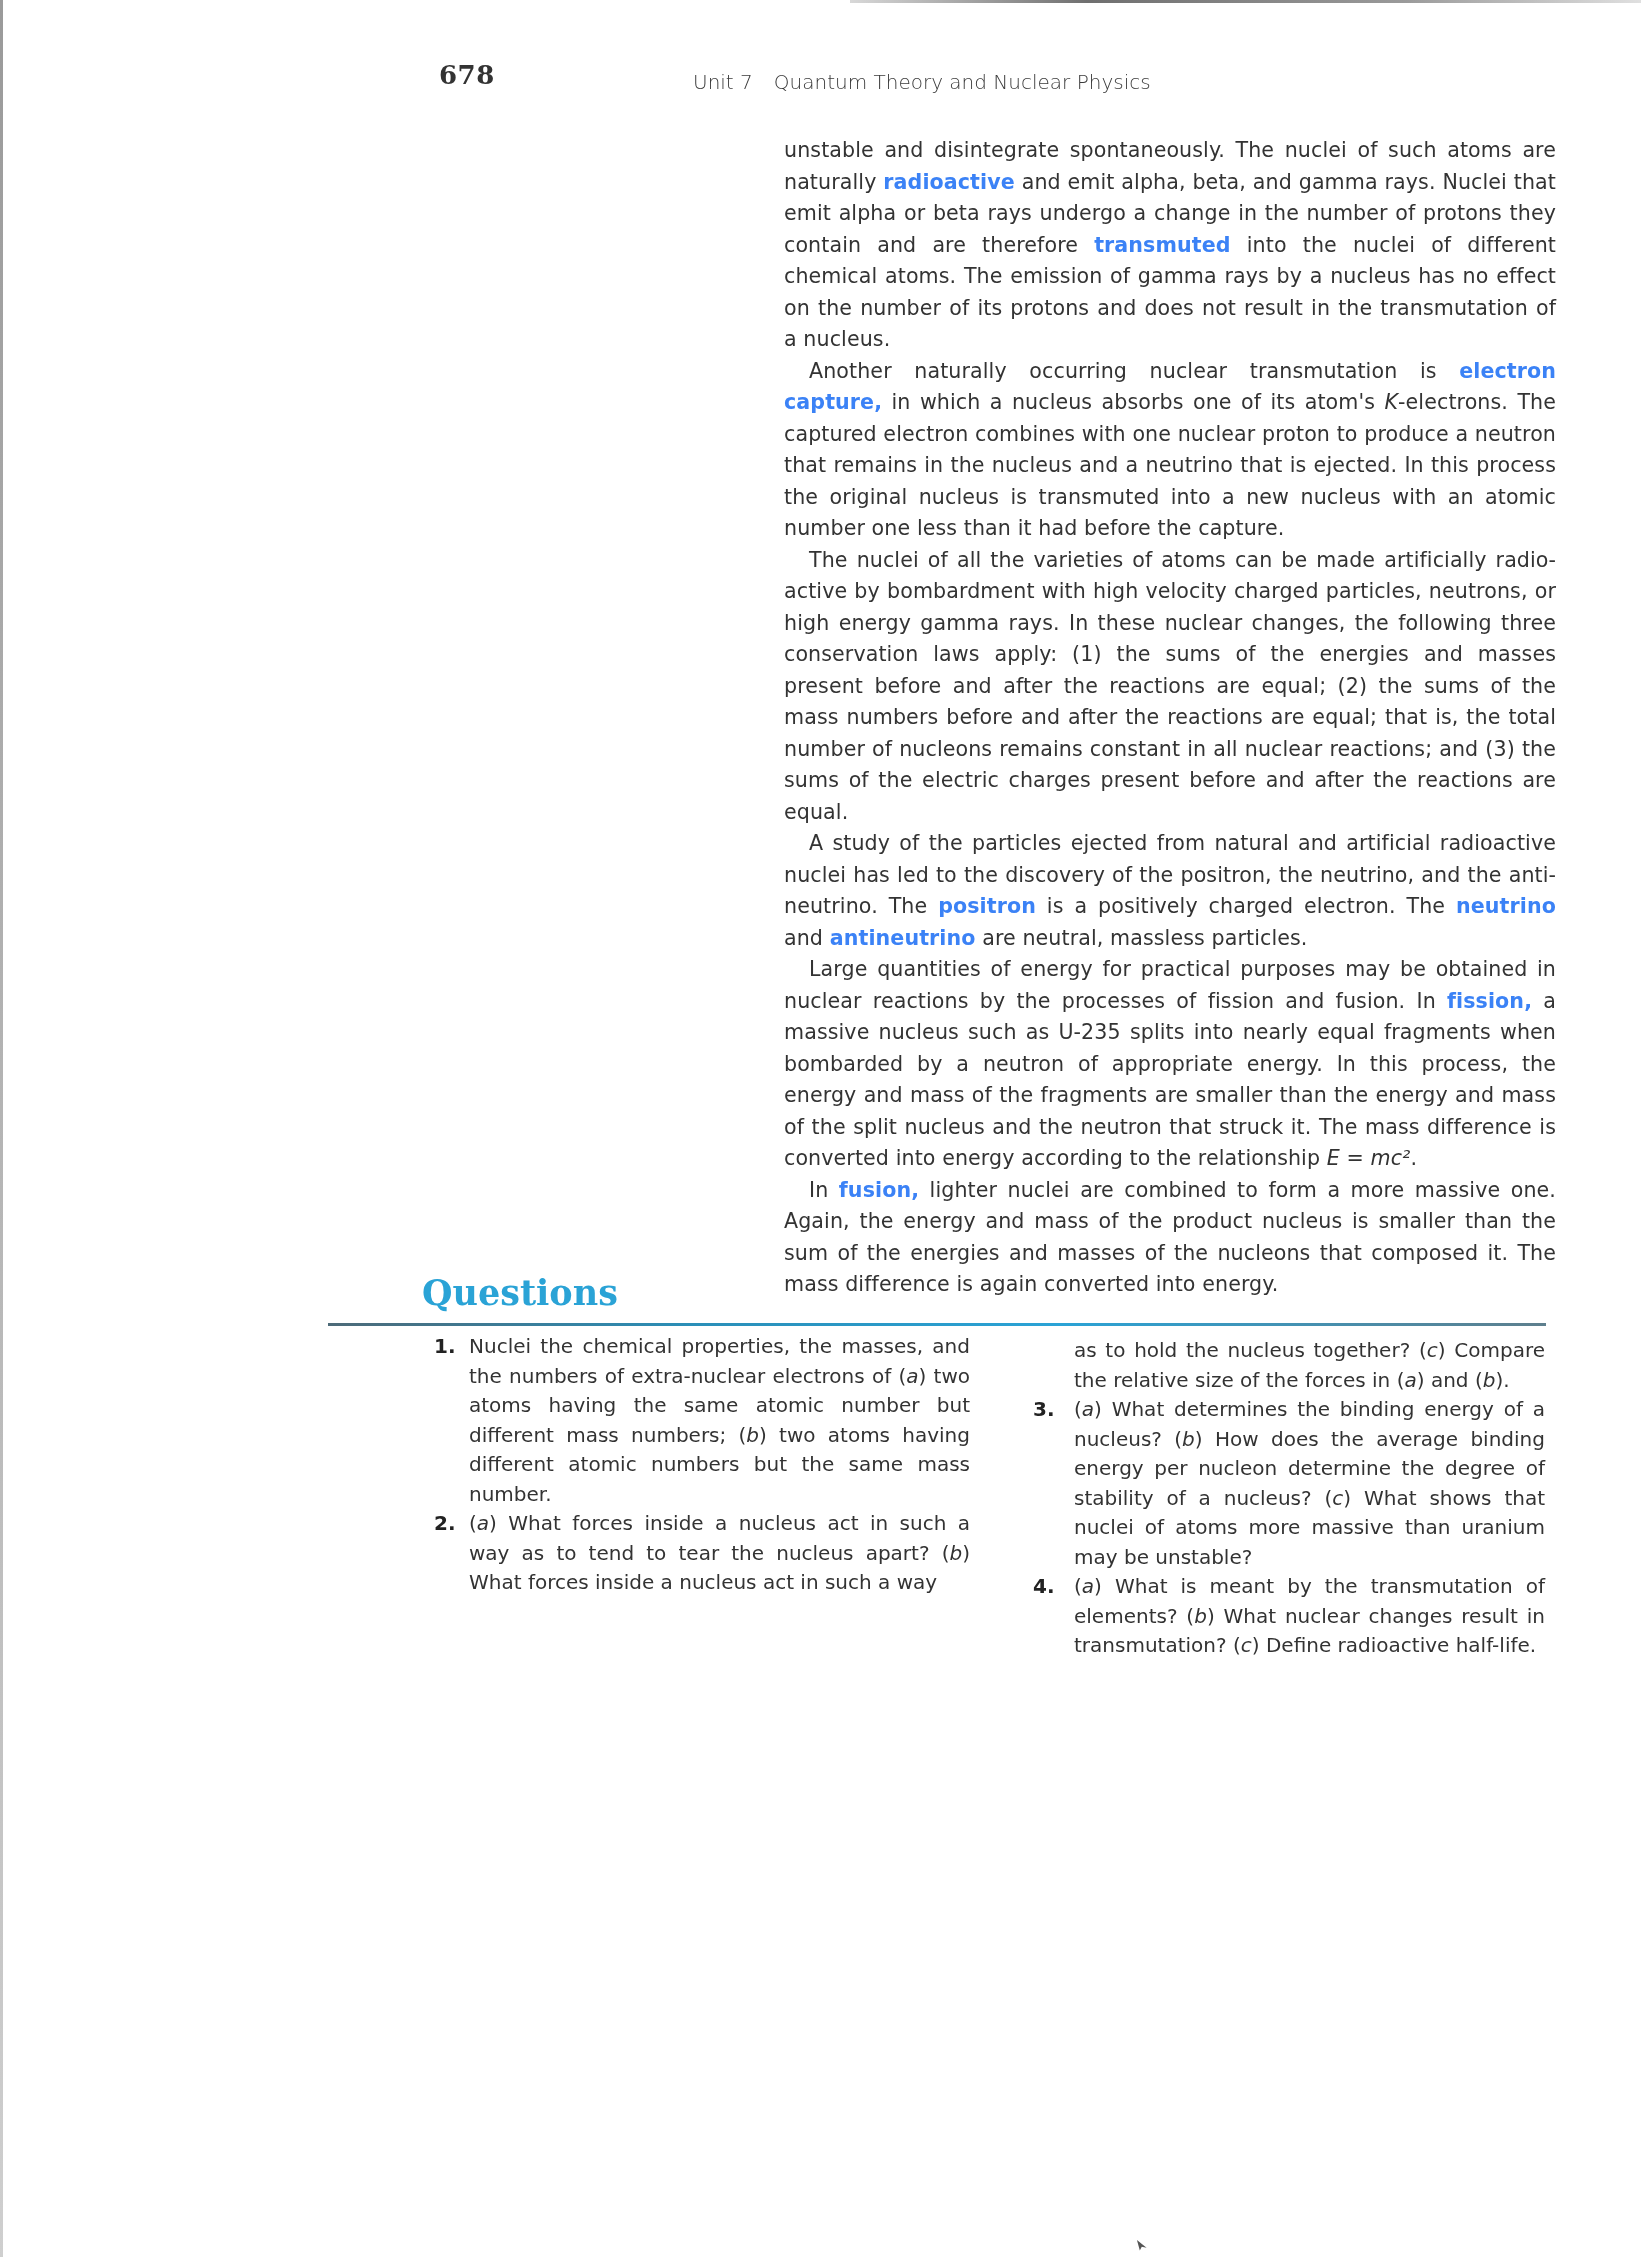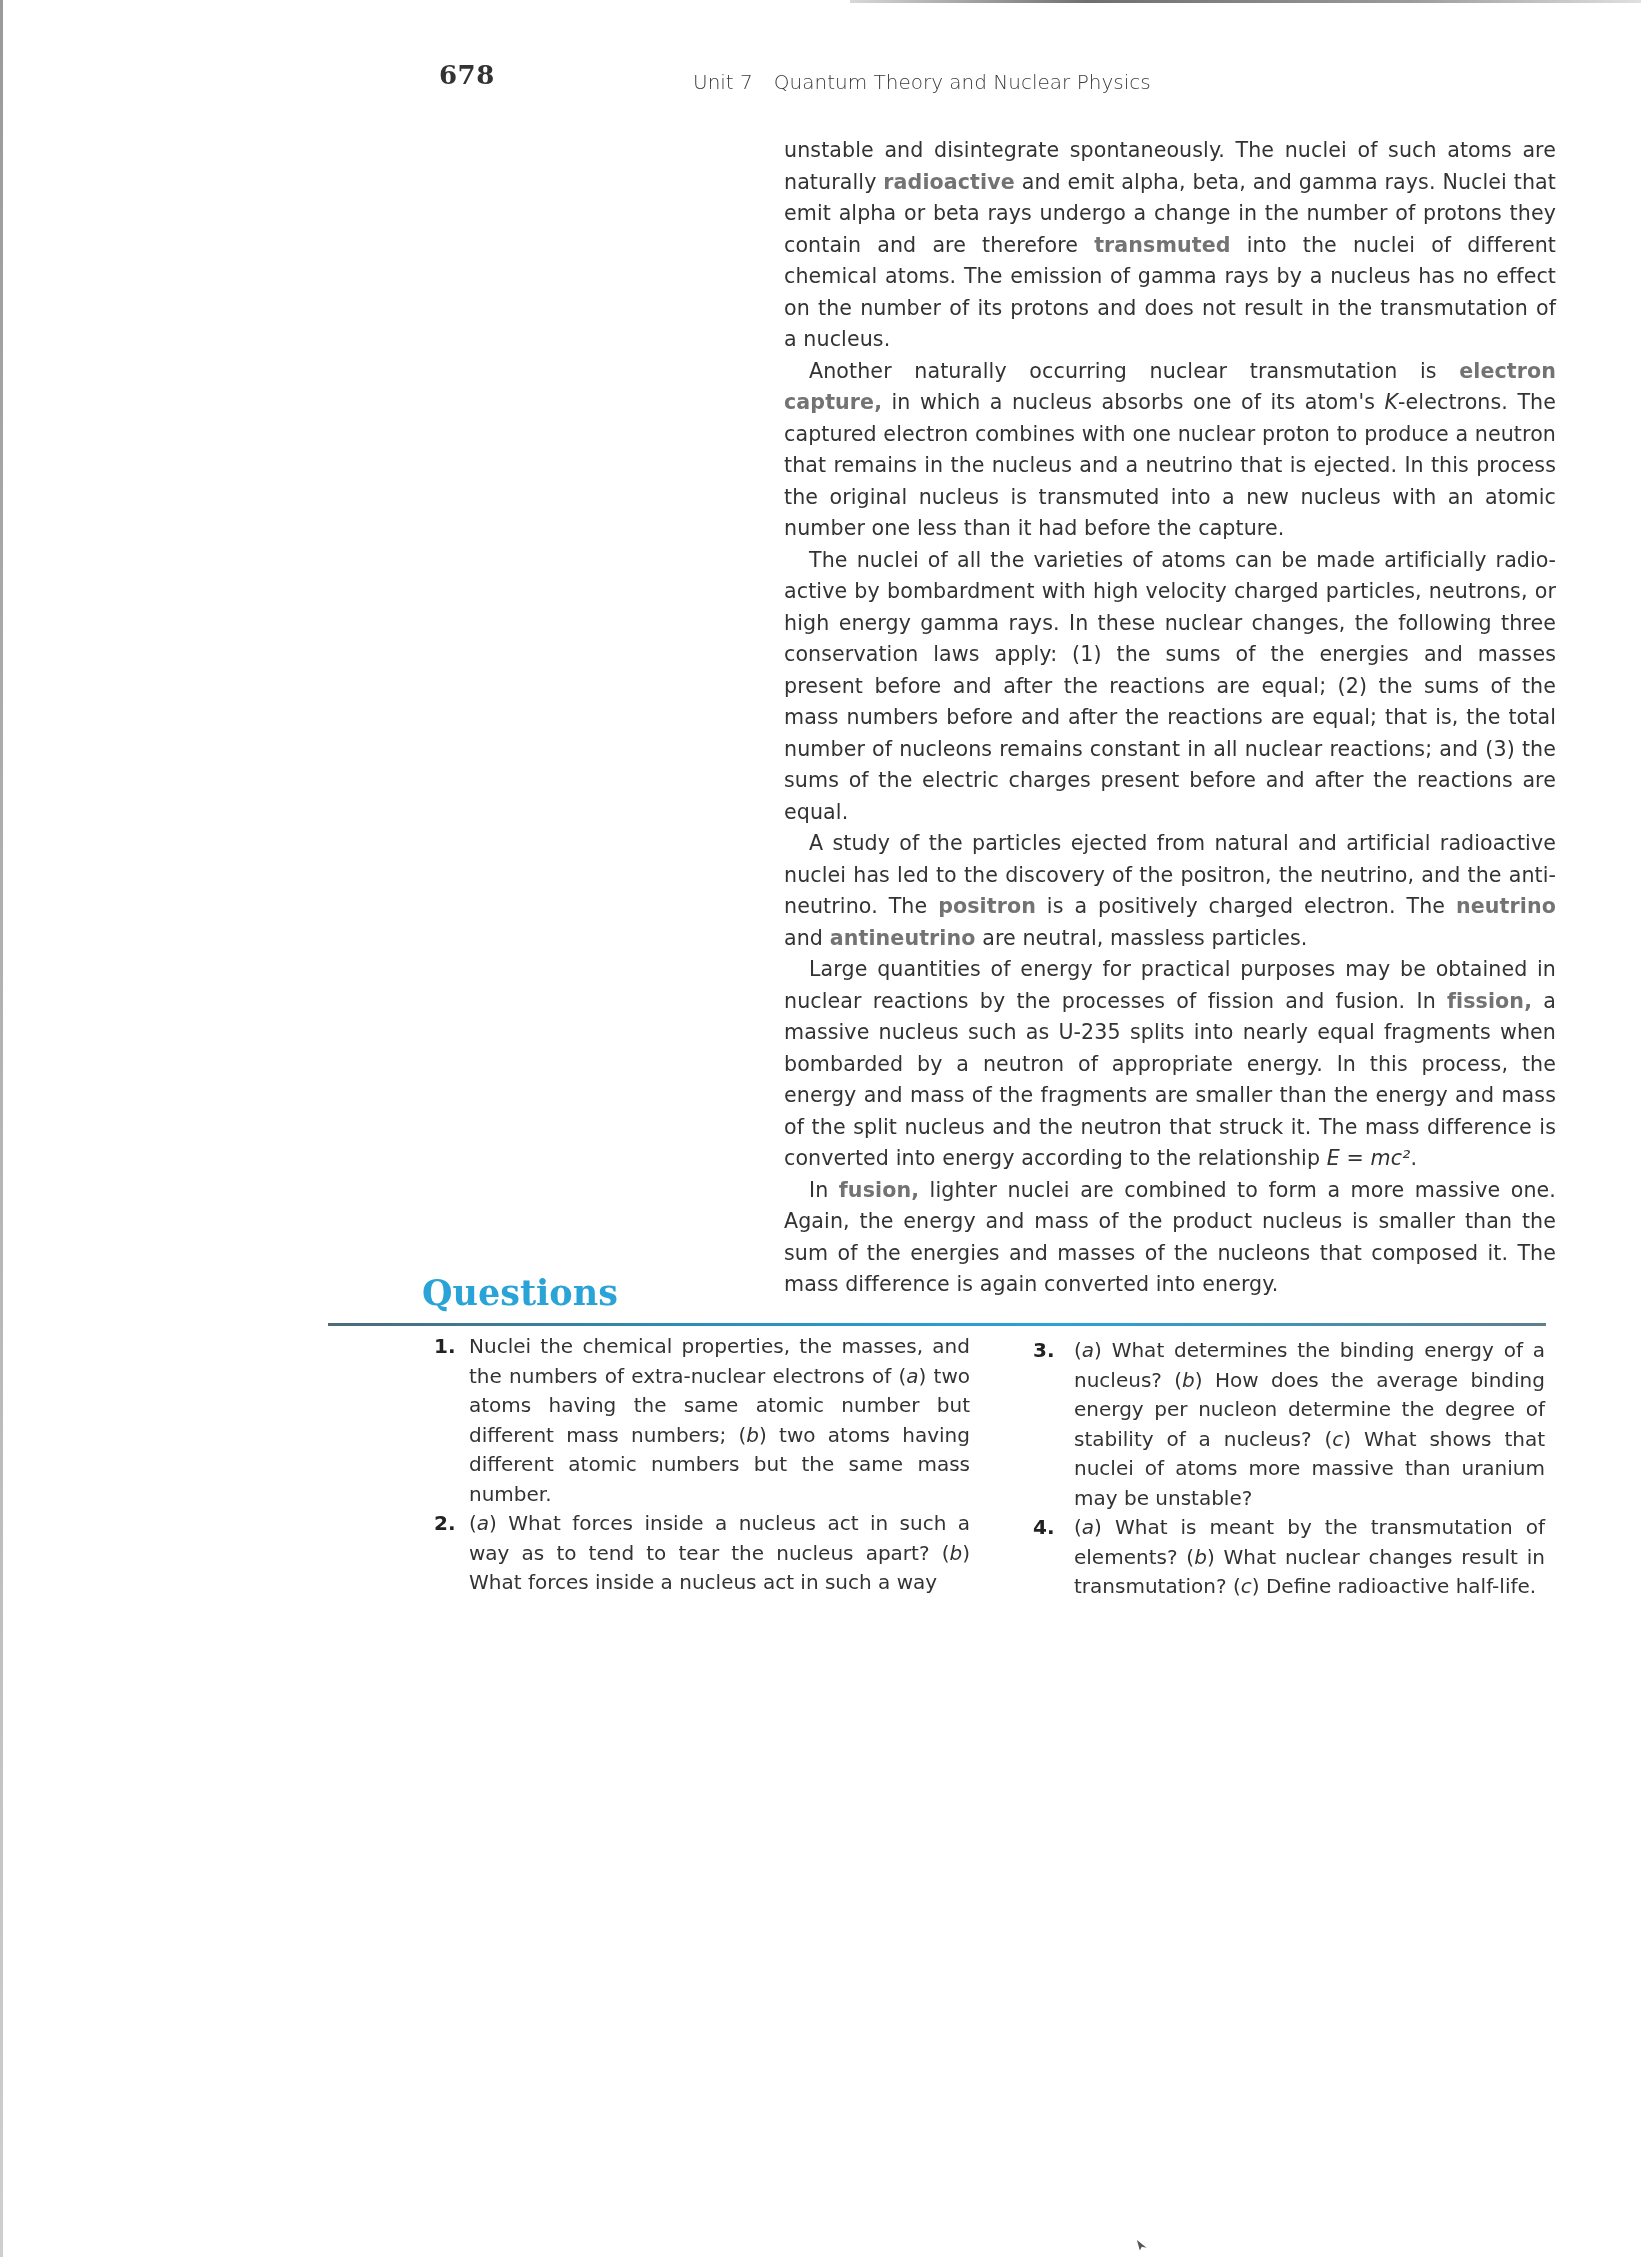--- a/index.html
+++ b/index.html
@@ -13,21 +13,21 @@
   .page-number { position: absolute; left: 439px; top: 60px; font-family: "DejaVu Serif", serif; font-weight: bold; font-size: 26px; color: #333; letter-spacing: 0.5px; text-align: right; }
   .running-head { position: absolute; left: 693px; top: 70px; font-size: 20px; color: #3a3a3a; font-weight: 300; text-align: right; }
   .running-head .unit { margin-right: 21px; }
   .body-col {
     position: absolute; left: 784px; top: 135px; width: 772px;
     font-size: 20.6px; line-height: 31.5px; text-align: justify; color: #333;
     letter-spacing: 0.1px;
   }
   .body-col p { margin: 0; text-indent: 25px; }
   .body-col p.first { text-indent: 0; }
-  .body-col b { font-weight: bold; color: #737373; }
+  .body-col b { font-weight: bold; color: #3b82f6; }
   .body-col i { font-style: italic; }
   .questions-title {
     position: absolute; left: 422px; top: 1272px;
     font-family: "DejaVu Serif", serif; font-weight: bold; font-size: 35px;
     color: #2aa3d6;
   }
   .questions-rule {
     position: absolute; left: 328px; top: 1323px; width: 1218px; height: 2.9px;
     background: linear-gradient(90deg, #4d6a78 0%, #2a8fb8 30%, #2aa3d6 60%, #5e7f8d 100%);
   }
@@ -71,20 +71,23 @@
 <div class="q-col q-left">
   <div class="question">
     <span class="qnum">1.</span><span>Nuclei the chemical properties, the masses, and the numbers of extra-nuclear electrons of (</span><i>a</i><span>) two atoms having the same atomic number but different mass numbers; (</span><i>b</i><span>) two atoms hav­ing different atomic numbers but the same mass number.</span>
   </div>
   <div class="question">
     <span class="qnum">2.</span><span>(</span><i>a</i><span>) What forces inside a nucleus act in such a way as to tend to tear the nucleus apart? (</span><i>b</i><span>) What forces inside a nucleus act in such a way</span>
   </div>
 </div>
 
 <div class="q-col q-right">
+  <div class="question q-cont">
+    <span>as to hold the nucleus together? (</span><i>c</i><span>) Compare the relative size of the forces in (</span><i>a</i><span>) and (</span><i>b</i><span>).</span>
+  </div>
   <div class="question">
     <span class="qnum">3.</span><span>(</span><i>a</i><span>) What determines the binding energy of a nu­cleus? (</span><i>b</i><span>) How does the average binding energy per nucleon determine the degree of stability of a nucleus? (</span><i>c</i><span>) What shows that nuclei of atoms more massive than uranium may be unstable?</span>
   </div>
   <div class="question">
     <span class="qnum">4.</span><span>(</span><i>a</i><span>) What is meant by the transmutation of elements? (</span><i>b</i><span>) What nuclear changes result in transmutation? (</span><i>c</i><span>) Define radioactive half-life.</span>
   </div>
 </div>
 
 <svg class="cursor-mark" viewBox="0 0 14 14">
   <path d="M2 2 L12 10 L7 9 L5 13 Z" fill="#555"></path>

